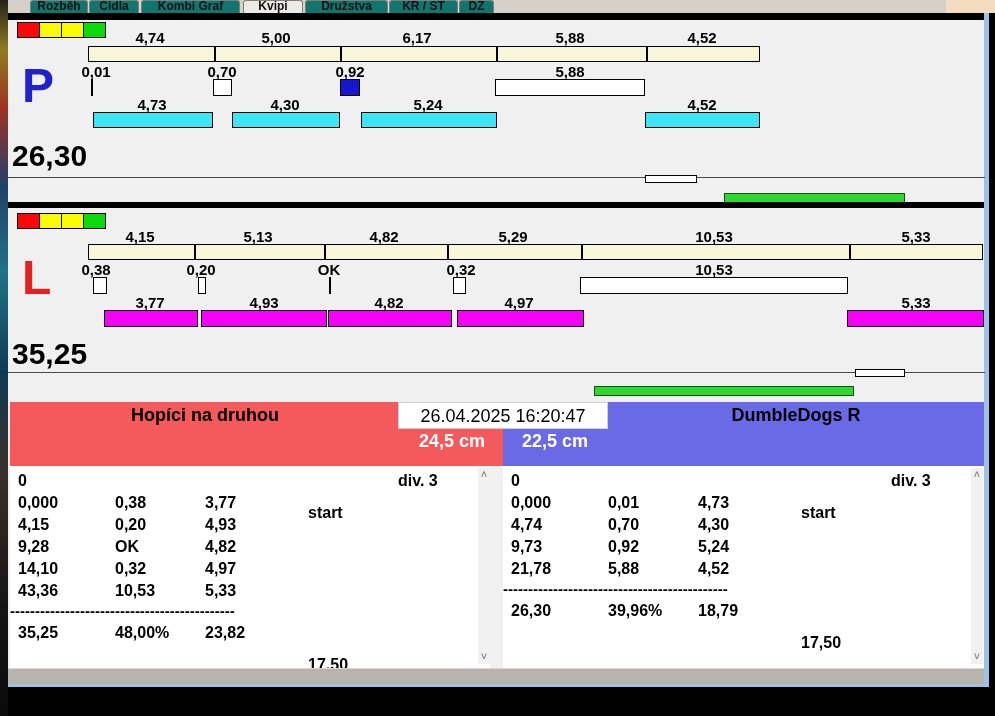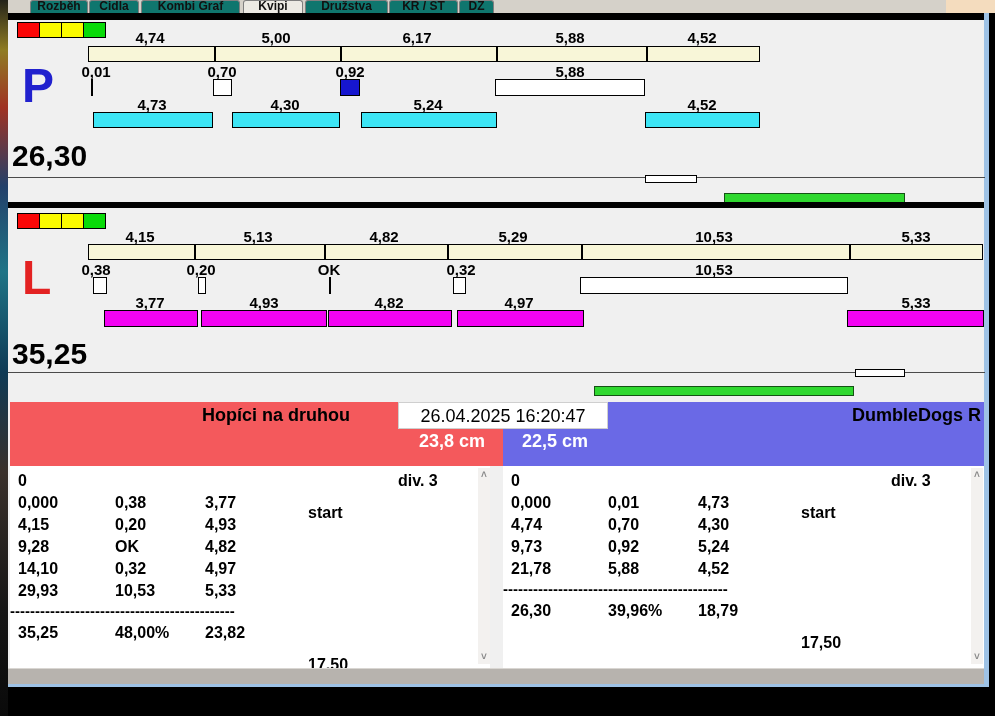--- a/index.html
+++ b/index.html
@@ -30,21 +30,21 @@
   .num{position:absolute;transform:translateX(-50%);font-size:15px;font-weight:bold;color:#000;white-space:nowrap;}
   .bar{position:absolute;border:1px solid #000;box-sizing:border-box;}
   .seg-div{position:absolute;top:0;width:2px;height:100%;background:#000;}
   .tick{position:absolute;width:2px;background:#000;}
   .bigtotal{position:absolute;font-size:30px;font-weight:bold;color:#000;letter-spacing:0px;}
   .runletter{position:absolute;font-size:48px;font-weight:bold;line-height:40px;}
   .hline{position:absolute;left:8px;width:977px;height:1px;background:#4a4a4a;}
   .panelsep{left:8px;top:202px;width:976px;height:6px;background:#000;}
   
   .teamblock{position:absolute;top:402px;height:64px;}
-  .tname{position:absolute;top:405px;font-size:18px;font-weight:bold;color:#000;text-align:right;}
+  .tname{position:absolute;top:405px;font-size:18px;font-weight:bold;color:#000;text-align:center;}
   .tdogs{position:absolute;top:433px;font-size:15px;font-weight:bold;color:#fff;text-align:center;}
   .sizecm{position:absolute;top:431px;font-size:18px;font-weight:bold;color:#fff;text-align:center;}
   .datebox{left:398px;top:402px;width:210px;height:27px;background:#fff;color:#000;font-size:18px;
            text-align:center;line-height:26px;border:1px solid #cfcfcf;}
   
   .rtable{position:absolute;top:466px;height:202px;background:#fff;font-weight:bold;font-size:16px;color:#000;padding-top:4px;}
   .trow{position:relative;height:22px;line-height:22px;}
   .c{position:absolute;white-space:nowrap;}
   .c1{left:8px;}.c2{left:105px;}.c3{left:195px;}.c4{left:298px;margin-top:32px;}.c5{left:388px;}
   .dashrow{height:20px;line-height:18px;font-size:15px;letter-spacing:0;overflow:hidden;white-space:nowrap;}
@@ -172,21 +172,21 @@
   <div class="runletter" style="left:22px;top:258px;color:#E32222">L</div>
   <div class="bigtotal" style="left:12px;top:337px">35,25</div>
   <div class="hline" style="top:372px"></div>
   <div class="bar" style="left:855px;top:369px;width:50px;height:8px;background:#fff"></div>
   <div class="bar" style="left:594px;top:386px;width:260px;height:10px;background:#2FD82F;border-color:#145214"></div>
 
   <div class="teamblock" style="left:10px;width:493px;background:#F4595C"></div>
   <div class="teamblock" style="left:503px;width:481px;background:#6A69E6"></div>
 
   <div class="tname" style="left:60px;width:290px">Hopíci na druhou</div>
-  <div class="sizecm" style="left:402px;width:100px">23,8 cm</div>
+  <div class="sizecm" style="left:402px;width:100px">24,5 cm</div>
 
   <div class="abs datebox">26.04.2025 16:20:47</div>
 
   <div class="sizecm" style="left:505px;width:100px">22,5 cm</div>
   <div class="tname" style="left:611px;width:370px">DumbleDogs R</div>
 
   <div class="rtable" style="left:10px;width:480px">
     <div class="trow">
       <span class="c c1">0</span>
       <span class="c c4">start</span>
@@ -206,21 +206,21 @@
       <span class="c c1">9,28</span>
       <span class="c c2">OK</span>
       <span class="c c3">4,82</span>
     </div>
     <div class="trow">
       <span class="c c1">14,10</span>
       <span class="c c2">0,32</span>
       <span class="c c3">4,97</span>
     </div>
     <div class="trow">
-      <span class="c c1">29,93</span>
+      <span class="c c1">43,36</span>
       <span class="c c2">10,53</span>
       <span class="c c3">5,33</span>
     </div>
     <div class="trow dashrow">---------------------------------------------</div>
     <div class="trow">
       <span class="c c1">35,25</span>
       <span class="c c2">48,00%</span>
       <span class="c c3">23,82</span>
       <span class="c c4">17,50</span>
     </div>

